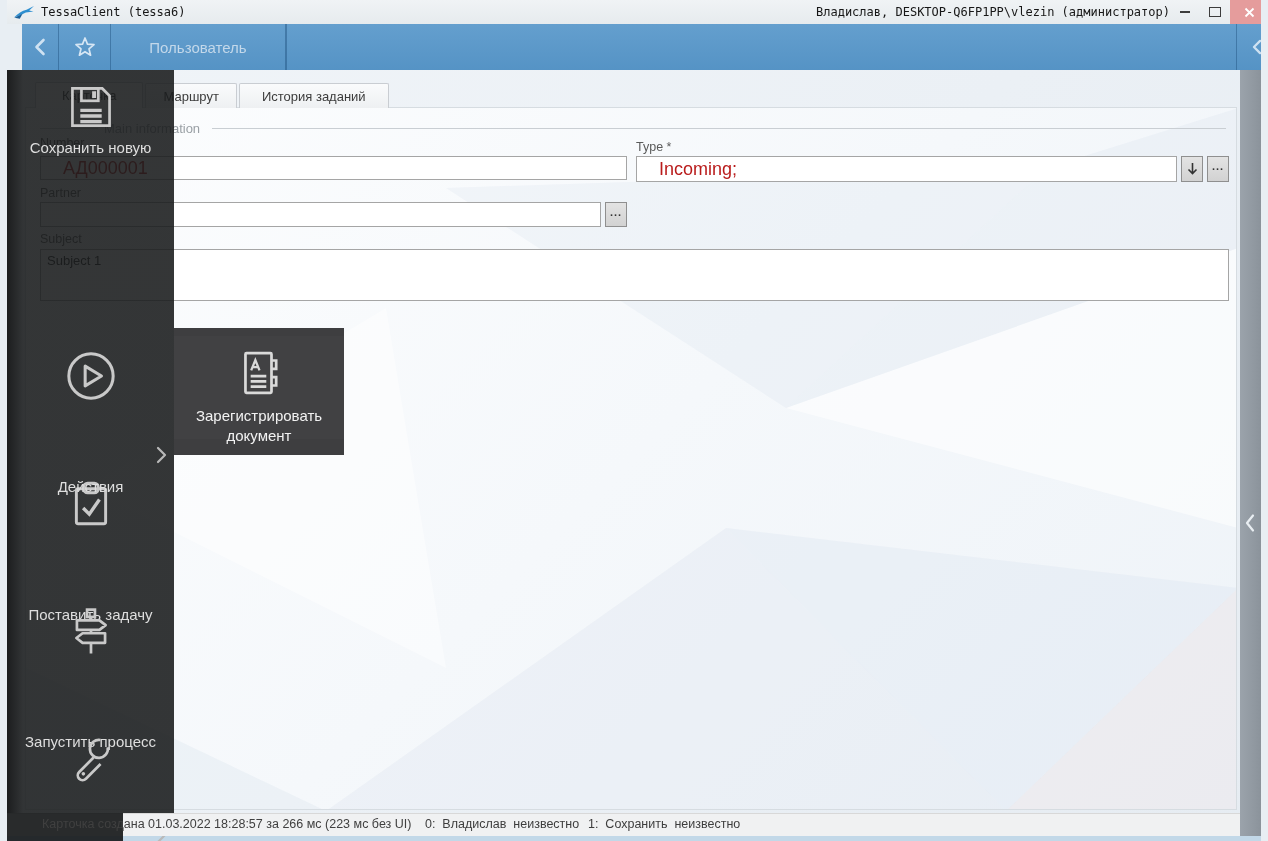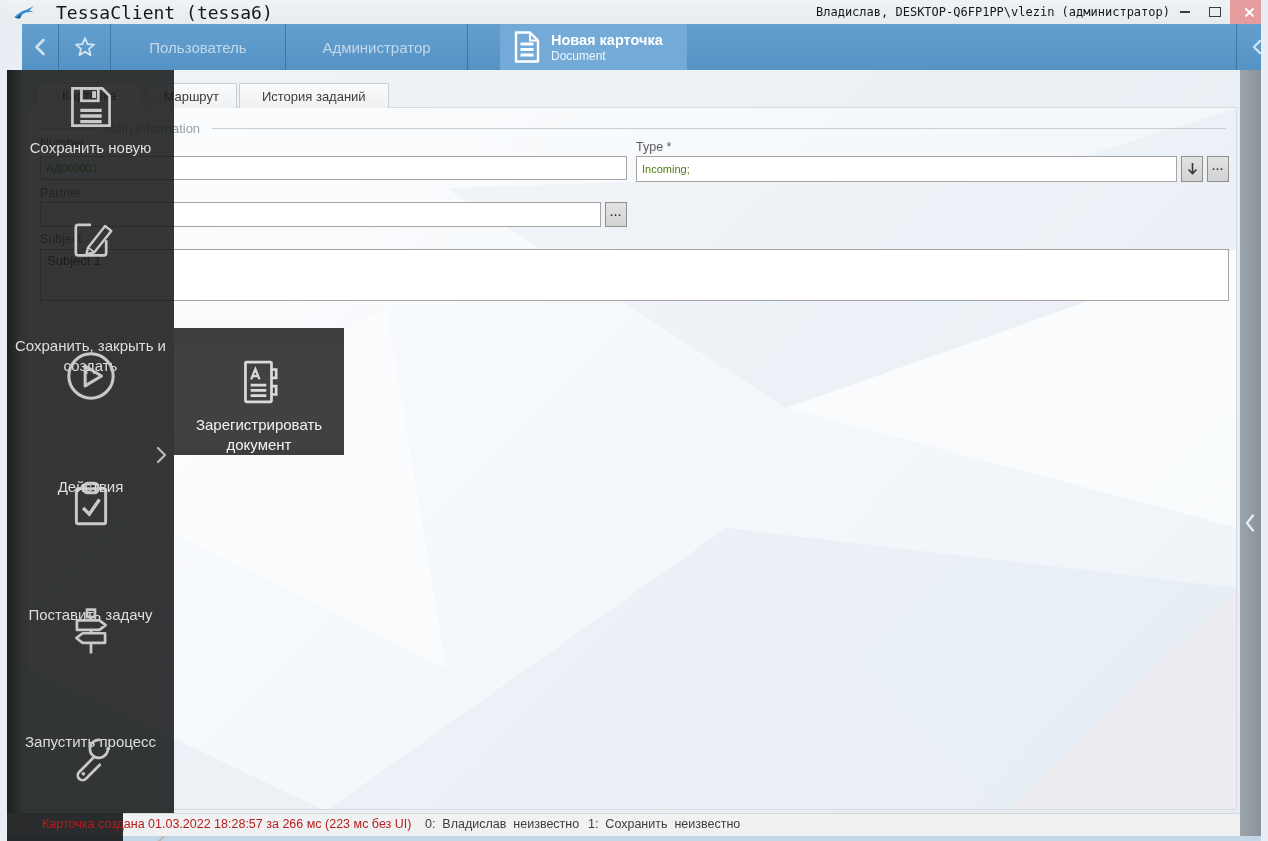--- a/index.html
+++ b/index.html
@@ -5,22 +5,22 @@
   html,body{margin:0;padding:0;background:#d7dde2;}
   .window{
     position:relative;width:1268px;height:841px;overflow:hidden;
     background:#e8eef3;font-family:"Liberation Sans",sans-serif;
     -webkit-font-smoothing:antialiased;
   }
   
   .titlebar{position:absolute;left:0;top:0;width:1268px;height:24px;
     background:linear-gradient(#f0f3f5,#e6ebee);display:flex;align-items:center;}
   .app-logo{margin-left:13px;display:flex;align-items:center;}
-  .app-title{margin-left:21px;font-family:"DejaVu Sans Mono","Liberation Mono",monospace;
-    font-size:18px;color:#161616;}
+  .app-title{margin-left:6px;font-family:"DejaVu Sans Mono","Liberation Mono",monospace;
+    font-size:12px;color:#161616;}
   .tb-spacer{flex:1;}
   .user-info{font-family:"DejaVu Sans Mono","Liberation Mono",monospace;
     font-size:12px;color:#161616;}
   .win-btn{width:30px;height:24px;display:flex;align-items:center;justify-content:center;cursor:default;}
   .win-btn .dash{width:10px;height:2px;background:#3c3c3c;}
   .win-btn .square{width:10px;height:8px;border:1.4px solid #3c3c3c;}
   .win-btn.close{width:38px;background:#e59c9c;margin-right:0;}
   
   .toolbar{position:absolute;left:22px;top:24px;width:1254px;height:46px;
     background:linear-gradient(180deg,#649fce,#5593c5);display:flex;align-items:stretch;}
@@ -53,22 +53,22 @@
     display:flex;align-items:center;font-size:13px;color:#3c3c3c;margin-right:2px;cursor:pointer;}
   .ctab.t1{padding:0 26px;}
   .ctab.t2{padding:0 17px;}
   .ctab.t3{padding:0 22px;}
   .ctab.active{background:#ffffff;height:26px;}
   
   .grp-line{position:absolute;height:1px;background:#c9ced3;}
   .grp-label{position:absolute;font-size:13px;color:#9aa0a5;}
   .f-label{position:absolute;font-size:12.5px;color:#5a5a5a;}
   .f-input{position:absolute;height:24px;box-sizing:border-box;border:1px solid #a5a5a5;
-    background:#fff;font-family:"Liberation Sans",sans-serif;font-size:11px;color:#4d7c0f;
-    padding:0 5px;outline:none;}
+    background:#fff;font-family:"Liberation Sans",sans-serif;font-size:18px;color:#b91c1c;
+    padding:0 22px;outline:none;}
   .f-area{position:absolute;box-sizing:border-box;border:1px solid #a5a5a5;background:#fff;
     font-family:"Liberation Sans",sans-serif;font-size:13px;color:#222;padding:3px 6px;
     resize:none;outline:none;}
   .mini-btn{position:absolute;width:22px;height:26px;box-sizing:border-box;
     background:linear-gradient(#e3e3e3,#d2d2d2);border:1px solid #8f8f8f;
     display:flex;align-items:center;justify-content:center;font-size:12px;color:#333;
     cursor:pointer;padding:0;font-family:"Liberation Sans",sans-serif;}
   .mini-btn.ellipsis{letter-spacing:1px;font-weight:bold;font-size:11px;padding-bottom:6px;}
   
   .right-bar{position:absolute;left:1240px;top:70px;width:21px;height:766px;
@@ -84,21 +84,21 @@
   .side-strip{position:absolute;top:0;width:7px;height:841px;background:#e8eef3;}
   
   .overlay{position:absolute;left:7px;top:70px;width:167px;height:743px;z-index:20;
     background:linear-gradient(90deg,rgba(12,13,14,0.93) 0px,rgba(26,28,29,0.885) 16px,rgba(26,28,29,0.885));}
   .menu-item{position:absolute;left:0;width:167px;text-align:center;cursor:pointer;}
   .mi-icon{display:inline-block;}
   .mi-label{position:absolute;left:4px;width:159px;font-size:15px;line-height:20px;color:#dedede;}
   .mi-chev{position:absolute;right:6px;}
   .flyout{position:absolute;left:174px;top:328px;width:170px;height:127px;z-index:21;
     background:#3e3e40;}
-  .flyout-item{position:absolute;left:0;top:17px;width:170px;height:103px;background:#414143;
+  .flyout-item{position:absolute;left:0;top:8px;width:170px;height:103px;background:#414143;
     text-align:center;cursor:pointer;}
   .fl-label{position:absolute;left:2px;top:70px;width:166px;font-size:15px;line-height:20px;color:#f2f2f2;}
   svg{display:block;}
   .mi-icon svg, .fl-icon svg{display:inline-block;}
 </style>
 </head>
 <body>
 
 <div class="window">
 
@@ -135,38 +135,22 @@
     <div class="tb-btn fav">
       <svg width="26" height="25" viewBox="0 0 24 25">
         <polygon points="12,3 14.47,9.10 21.03,9.56 15.99,13.80 17.58,20.19 12,16.7 6.42,20.19 8.01,13.80 2.97,9.56 9.53,9.10" fill="none" stroke="#d6e6f4" stroke-width="1.7" stroke-linejoin="round"></polygon>
       </svg>
     </div>
     <div class="tb-sep"></div>
     <div class="tb-tab user">
       <span>Пользователь</span>
     </div>
     <div class="tb-sep"></div>
-    <div class="tb-tab admin">
-      <span>Администратор</span>
-    </div>
     <div class="tb-sep"></div>
 
-    <div class="tb-tab active">
-      <span class="tt-icon">
-        <svg width="26" height="32" viewBox="0 0 26 32">
-          <path d="M2 1.5 H16 L24 9.5 V30.5 H2 Z" fill="none" stroke="#ffffff" stroke-width="2.4" stroke-linejoin="round"></path>
-          <path d="M16 1.5 V9.5 H24" fill="none" stroke="#ffffff" stroke-width="2"></path>
-          <path d="M6.5 13 H19.5 M6.5 18.5 H19.5 M6.5 24 H19.5" stroke="#ffffff" stroke-width="2.8"></path>
-        </svg>
-      </span>
-      <span class="tt-text">
-        <span class="tt-title">Новая карточка</span>
-        <span class="tt-sub">Document</span>
-      </span>
-    </div>
 
     <div class="tb-sep right"></div>
     <div class="tb-btn collapse">
       <svg width="14" height="20" viewBox="0 0 16 22">
         <path d="M11.5 4 L4.5 11 L11.5 18" stroke="#cfe2f2" stroke-width="2.6" fill="none" stroke-linecap="round" stroke-linejoin="round"></path>
       </svg>
     </div>
   </div>
 
   <div class="content-bg"></div>
@@ -222,51 +206,41 @@
   <div class="right-bar">
     <div class="chev">
       <svg width="16" height="24" viewBox="0 0 16 24">
         <path d="M11 4.5 L5 12 L11 19.5" stroke="#e9eef2" stroke-width="2.2" fill="none" stroke-linecap="round" stroke-linejoin="round"></path>
       </svg>
     </div>
   </div>
 
   <div class="statusbar"></div>
   <div class="status-foot"></div>
-  <span class="status-item" style="left:42px;top:817px;color:#b91c1c;">Карточка создана 01.03.2022 18:28:57 за 266 мс (223 мс без UI)</span>
+  <span class="status-item" style="left:42px;top:817px;color:#404040;">Карточка создана 01.03.2022 18:28:57 за 266 мс (223 мс без UI)</span>
   <span class="status-item" style="left:408px;top:817px;color:#3d3d3d;margin-left:17px;">0:  Владислав  неизвестно</span>
   <span class="status-item" style="left:588px;top:817px;color:#3d3d3d;">1:  Сохранить  неизвестно</span>
   <div class="bottom-strip"></div>
   <div class="side-strip" style="left:0;"></div>
   <div class="side-strip" style="left:1261px;"></div>
 
   <div class="overlay">
 
     <div class="menu-item" style="top:8px;height:108px;">
       <span class="mi-icon" style="margin-top:2px;">
         <svg width="54" height="54" viewBox="0 0 48 48" fill="none" stroke="#c9c9c9" stroke-width="2.4">
           <path d="M7.5 7.5 H34 L40.5 14 V40.5 H7.5 Z"></path>
           <rect x="15.5" y="7.5" width="15" height="11"></rect>
           <rect x="25" y="10" width="3.5" height="6" fill="#c9c9c9" stroke="none"></rect>
           <path d="M14.5 27 H33.5 M14.5 32 H33.5 M14.5 37 H33.5" stroke-width="3"></path>
         </svg>
       </span>
       <span class="mi-label" style="top:60px;">Сохранить новую</span>
     </div>
 
-    <div class="menu-item" style="top:138px;height:172px;">
-      <span class="mi-icon" style="margin-top:4px;">
-        <svg width="54" height="54" viewBox="0 0 48 48" fill="none" stroke="#c9c9c9" stroke-width="2.4">
-          <path d="M24 11.5 H12.5 A2 2 0 0 0 10.5 13.5 V36.5 A2 2 0 0 0 12.5 38.5 H35.5 A2 2 0 0 0 37.5 36.5 V25"></path>
-          <path d="M21.5 31.5 L36.5 12.5 L42 16.8 L27 35.8 L19.8 37.8 Z" stroke-width="2.2" stroke-linejoin="round"></path>
-          <path d="M21.5 31.5 L27 35.8" stroke-width="1.5"></path>
-        </svg>
-      </span>
-      <span class="mi-label" style="top:128px;">Сохранить, закрыть и создать</span>
-    </div>
 
     <div class="menu-item" style="top:403px;height:160px;">
       <span class="mi-icon" style="margin-top:4px;">
         <svg width="54" height="54" viewBox="0 0 48 48" fill="none" stroke="#c9c9c9" stroke-width="2.6">
           <rect x="11" y="10.5" width="26" height="31" rx="1.5"></rect>
           <rect x="17.5" y="5.5" width="13" height="8.5" rx="3.5"></rect>
           <path d="M17 27.5 L22.5 33 L31.5 20" stroke-width="3"></path>
         </svg>
       </span>
       <span class="mi-label" style="top:132px;">Поставить задачу</span>

